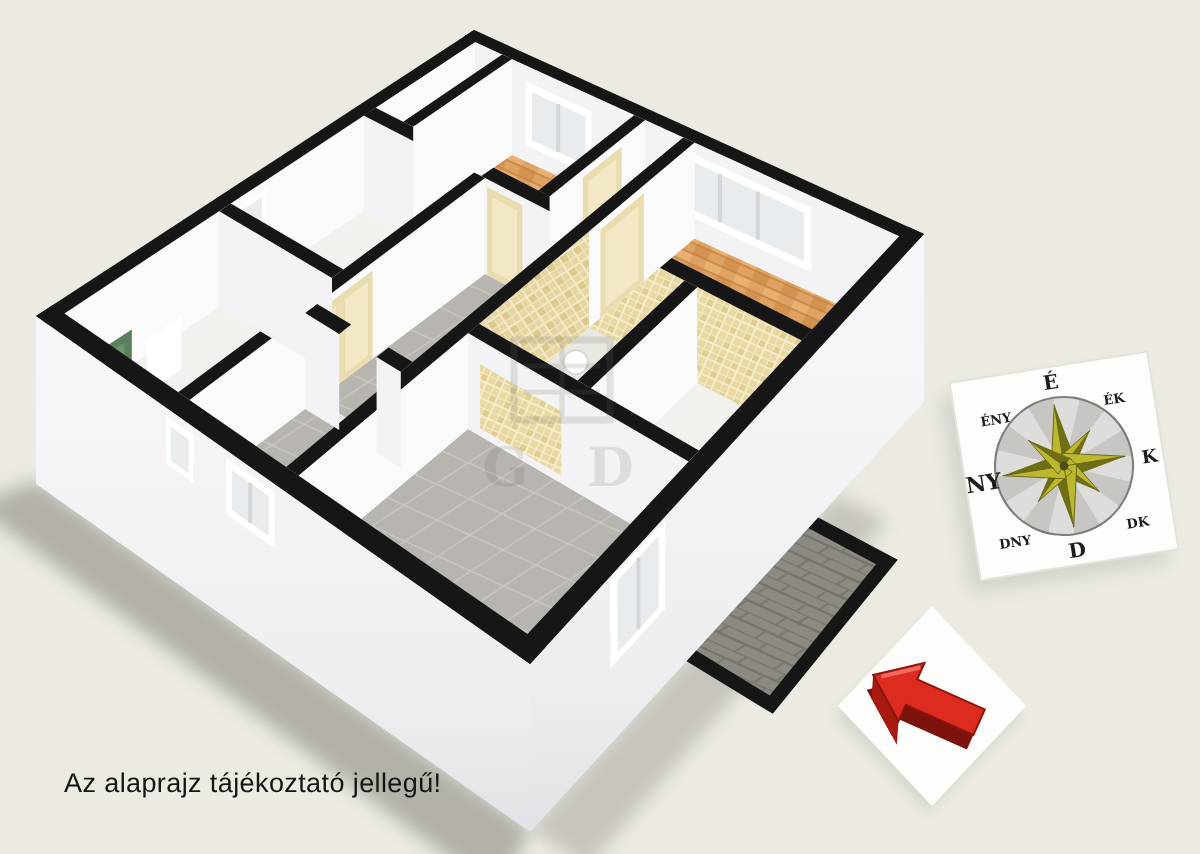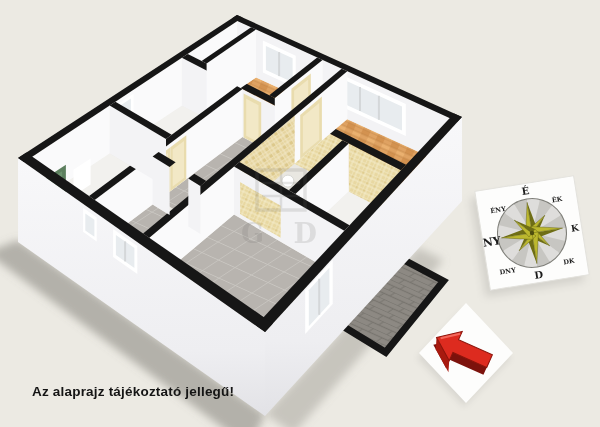--- a/index.html
+++ b/index.html
@@ -1,19 +1,19 @@
 <!DOCTYPE html>
 <html><head>
 <meta charset="utf-8">
 <style>
   html,body{margin:0;padding:0;}
   body{width:600px;height:427px;overflow:hidden;background:#eceae3;font-family:"Liberation Sans",sans-serif;}
   #stage{position:relative;width:600px;height:427px;}
   #scene{position:absolute;left:0;top:0;}
-  #caption{position:absolute;left:32px;top:384px;font-size:13.5px;font-weight:bold;color:#141414;letter-spacing:0.2px;}
+  #caption{position:absolute;left:32px;top:384px;font-size:13.5px;font-weight:normal;color:#141414;letter-spacing:0.2px;}
   text.cmp{font-family:"DejaVu Serif","Liberation Serif",serif;font-weight:bold;fill:#1c1c1c;text-anchor:middle;}
   text.wm{font-family:"DejaVu Serif","Liberation Serif",serif;font-weight:bold;fill:#6a6a66;text-anchor:middle;letter-spacing:10px;}
 </style>
 </head>
 <body>
 
 <div id="stage">
   <svg id="scene" width="600" height="427" viewBox="0 0 600 427">
     <defs>
       <filter id="soft" x="-40%" y="-40%" width="180%" height="180%">

